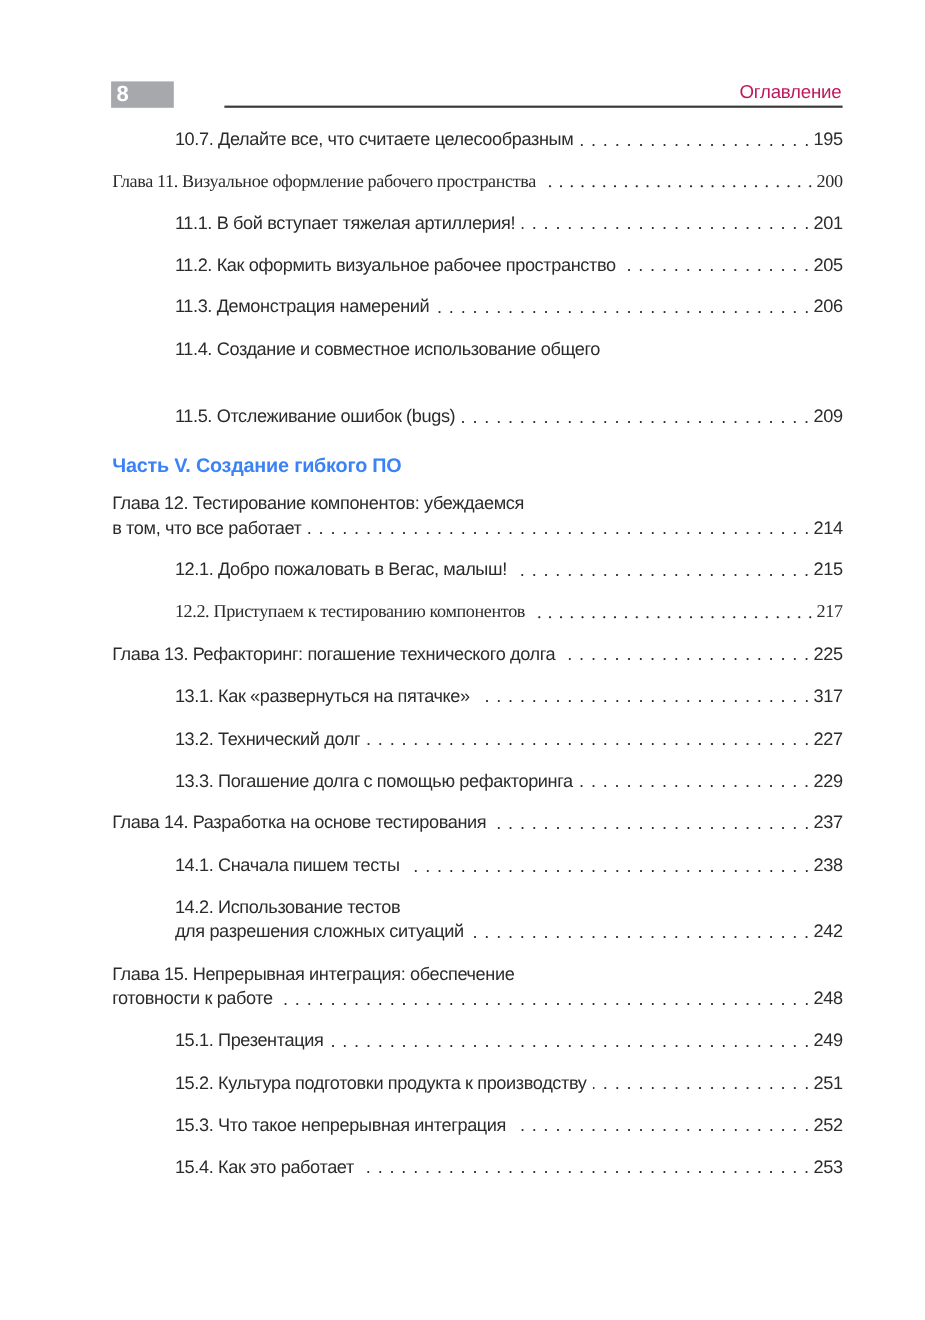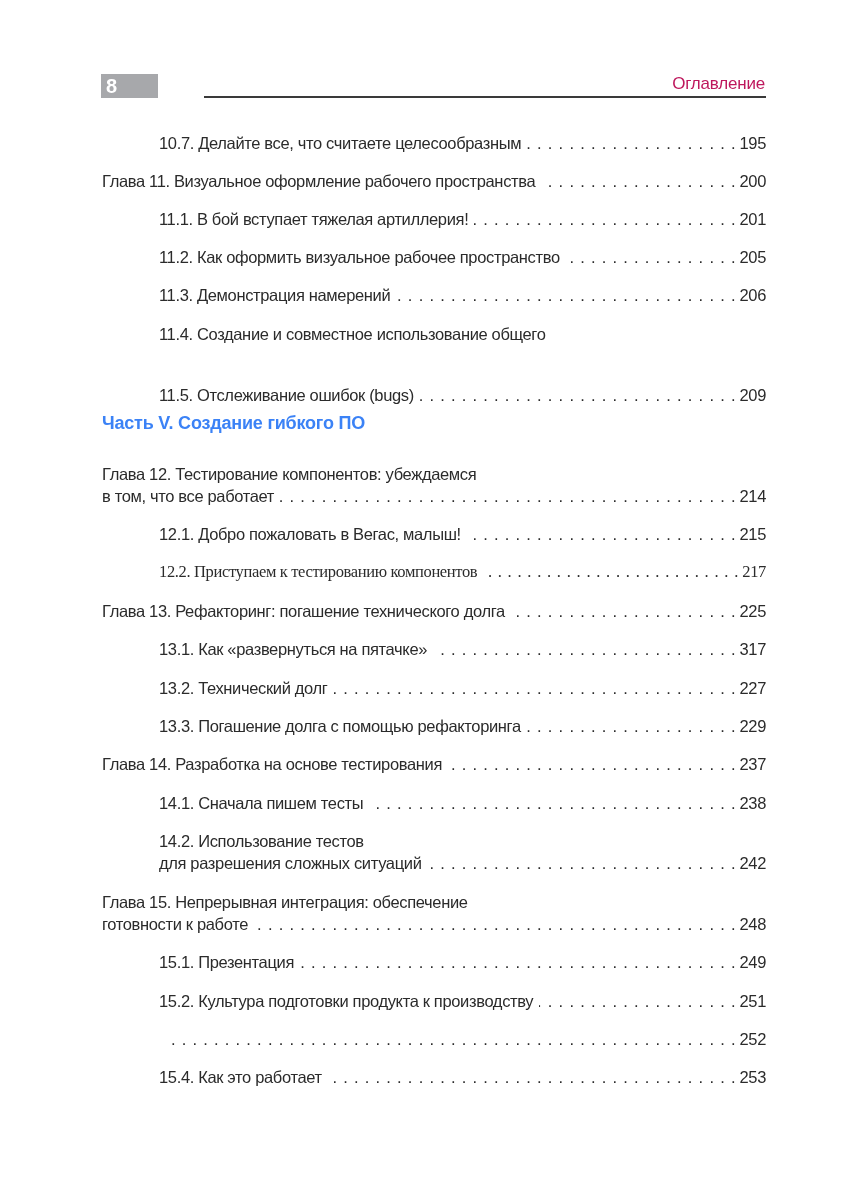--- a/index.html
+++ b/index.html
@@ -51,21 +51,20 @@
     }
 
     
     .toc-entry {
       position: absolute;
       left: 102px;
       width: 664px;
       font-size: 16.5px;
       line-height: 22px;
       letter-spacing: -0.35px;
-      margin-top: 16px;
     }
     .toc-entry.sub {
       left: 159px;
       width: 607px;
     }
     .toc-line {
       display: flex;
       align-items: baseline;
       white-space: nowrap;
     }
@@ -113,21 +112,21 @@
   <div class="header-title">Оглавление</div>
 
   <div class="toc-entry sub" style="top:116px;">
     <div class="toc-line">
       <span class="toc-title">10.7. Делайте все, что считаете целесообразным</span>
       <span class="toc-leader"></span>
       <span class="toc-page">195</span>
     </div>
   </div>
 
-  <div class="toc-entry" style="top:154px;">
+  <div class="toc-entry" style="top:154px;font-family:Liberation Serif, serif;">
     <div class="toc-line">
       <span class="toc-title">Глава 11. Визуальное оформление рабочего пространства</span>
       <span class="toc-leader"></span>
       <span class="toc-page">200</span>
     </div>
   </div>
 
   <div class="toc-entry sub" style="top:192px;">
     <div class="toc-line">
       <span class="toc-title">11.1. В бой вступает тяжелая артиллерия!</span>
@@ -268,20 +267,21 @@
   <div class="toc-entry sub" style="top:974px;">
     <div class="toc-line">
       <span class="toc-title">15.2. Культура подготовки продукта к производству</span>
       <span class="toc-leader"></span>
       <span class="toc-page">251</span>
     </div>
   </div>
 
   <div class="toc-entry sub" style="top:1012px;">
     <div class="toc-line">
+      <span class="toc-title">15.3. Что такое непрерывная интеграция</span>
       <span class="toc-leader"></span>
       <span class="toc-page">252</span>
     </div>
   </div>
 
   <div class="toc-entry sub" style="top:1050px;">
     <div class="toc-line">
       <span class="toc-title">15.4. Как это работает</span>
       <span class="toc-leader"></span>
       <span class="toc-page">253</span>

